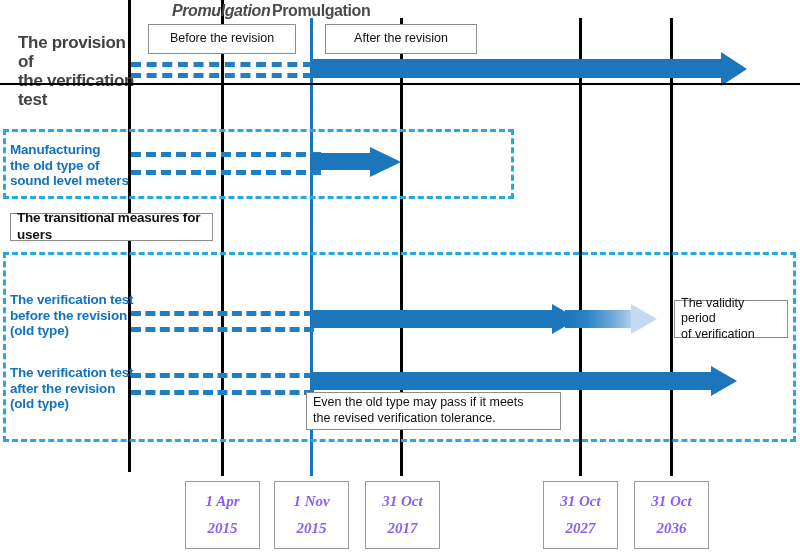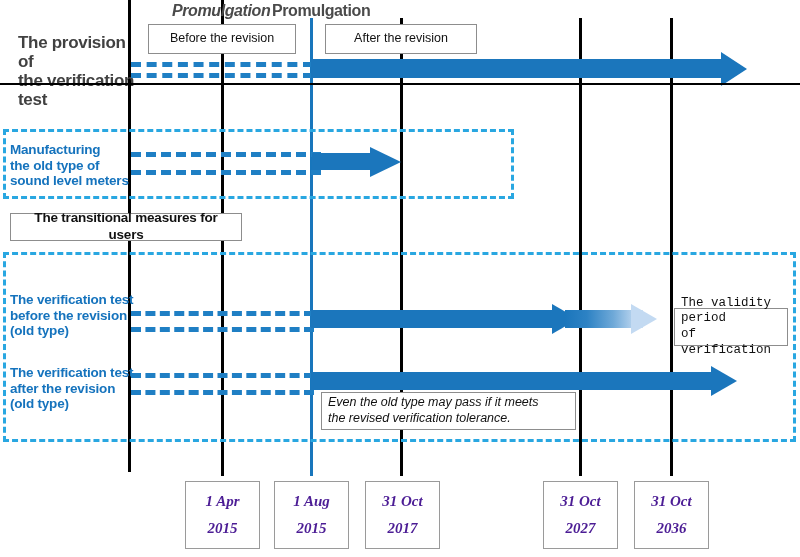--- a/index.html
+++ b/index.html
@@ -73,21 +73,21 @@
   .fadehead{position:absolute;width:0;height:0;
     border-top:solid transparent;border-bottom:solid transparent;
     border-left-style:solid;border-left-color:#c3daf2;}
 
   
   .datebox{
     position:absolute;border:1px solid #9a9a9a;background:#ffffff;
     box-sizing:border-box;display:flex;flex-direction:column;
     align-items:center;justify-content:center;
     font-family:"Liberation Serif", serif;
-    font-style:italic;font-weight:bold;font-size:15px;color:#4c1d95;
+    font-style:italic;font-weight:bold;font-size:15px;color:#8b5cf6;
     line-height:1.0;
   }
   .datebox .d1{margin-bottom:12px;}
   .tickstub{position:absolute;width:3px;background:#000;}
   .tickstub.blue{background:#1876bc;}
 </style>
 </head>
 <body>
 
 <div id="stage">
@@ -123,66 +123,66 @@
 the old type of
 sound level meters</div>
 
   <div class="dashline" style="left:131px;top:152px;width:190px;"></div>
   <div class="dashline" style="left:131px;top:170px;width:190px;"></div>
 
   <div class="arrowbar" style="left:312px;top:153px;width:58px;height:17px;"></div>
   <div class="arrowhead" style="left:370px;top:147px;border-top-width:15px;border-bottom-width:15px;border-left-width:31px;"></div>
 
 
-  <div class="box bold pad" style="left:10px;top:213px;width:232px;height:28px;text-align:center;">The transitional measures for users</div>
+  <div class="box bold pad" style="left:10px;top:213px;width:203px;height:28px;">The transitional measures for users</div>
 
   <div class="dashbox" style="left:3px;top:252px;width:793px;height:190px;"></div>
 
   <div class="rowhead bluehead" style="left:10px;top:292px;width:128px;white-space:pre-line;">The verification test
 before the revision
  (old type)</div>
 
 
   <div class="dashline" style="left:131px;top:311px;width:183px;"></div>
   <div class="dashline" style="left:131px;top:327px;width:183px;"></div>
 
   <div class="arrowbar" style="left:311px;top:310px;width:241px;height:18px;"></div>
   <div class="arrowhead" style="left:552px;top:304px;border-top-width:15px;border-bottom-width:15px;border-left-width:26px;"></div>
 
   <div class="fadebar" style="left:565px;top:310px;width:78px;height:18px;"></div>
   <div class="fadehead" style="left:631px;top:304px;border-top-width:15px;border-bottom-width:15px;border-left-width:26px;"></div>
 
-  <div class="box pad" style="left:674px;top:308px;width:114px;height:38px;white-space:pre-line;font-family:Liberation Mono, monospace;">The validity period
+  <div class="box pad" style="left:674px;top:300px;width:114px;height:38px;white-space:pre-line;">The validity period
 of verification</div>
 
   <div class="rowhead bluehead" style="left:10px;top:365px;width:128px;white-space:pre-line;">The verification test
 after the revision
  (old type)</div>
 
   <div class="dashline" style="left:131px;top:373px;width:183px;"></div>
   <div class="dashline" style="left:131px;top:390px;width:183px;"></div>
 
   <div class="arrowbar" style="left:311px;top:372px;width:400px;height:18px;"></div>
   <div class="arrowhead" style="left:711px;top:366px;border-top-width:15px;border-bottom-width:15px;border-left-width:26px;"></div>
 
-  <div class="box pad" style="left:321px;top:392px;width:255px;height:38px;white-space:pre-line;font-style:italic;">Even the old type may pass if it meets
+  <div class="box pad" style="left:306px;top:392px;width:255px;height:38px;white-space:pre-line;">Even the old type may pass if it meets
 the revised verification tolerance.</div>
 
   <div class="tickstub" style="left:221px;top:462px;height:14px;"></div>
   <div class="tickstub blue" style="left:310px;top:462px;height:14px;"></div>
   <div class="tickstub" style="left:400px;top:462px;height:14px;"></div>
   <div class="tickstub" style="left:579px;top:462px;height:14px;"></div>
   <div class="tickstub" style="left:670px;top:462px;height:14px;"></div>
 
   <div class="datebox" style="left:185px;top:481px;width:75px;height:68px;">
     <span class="d1">1 Apr</span>
     <span>2015</span>
   </div>
   <div class="datebox" style="left:274px;top:481px;width:75px;height:68px;">
-    <span class="d1">1 Aug</span>
+    <span class="d1">1 Nov</span>
     <span>2015</span>
   </div>
   <div class="datebox" style="left:365px;top:481px;width:75px;height:68px;">
     <span class="d1">31 Oct</span>
     <span>2017</span>
   </div>
   <div class="datebox" style="left:543px;top:481px;width:75px;height:68px;">
     <span class="d1">31 Oct</span>
     <span>2027</span>
   </div>

